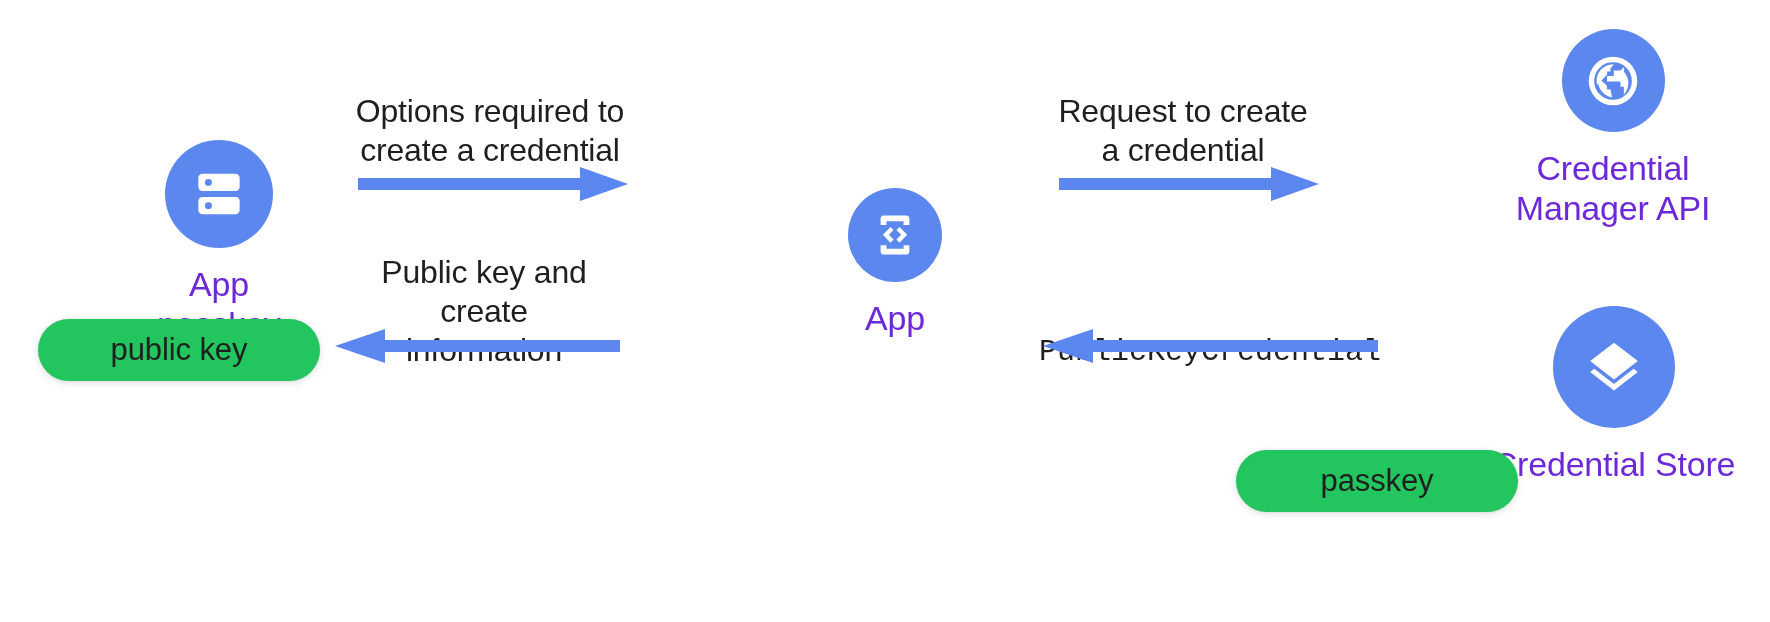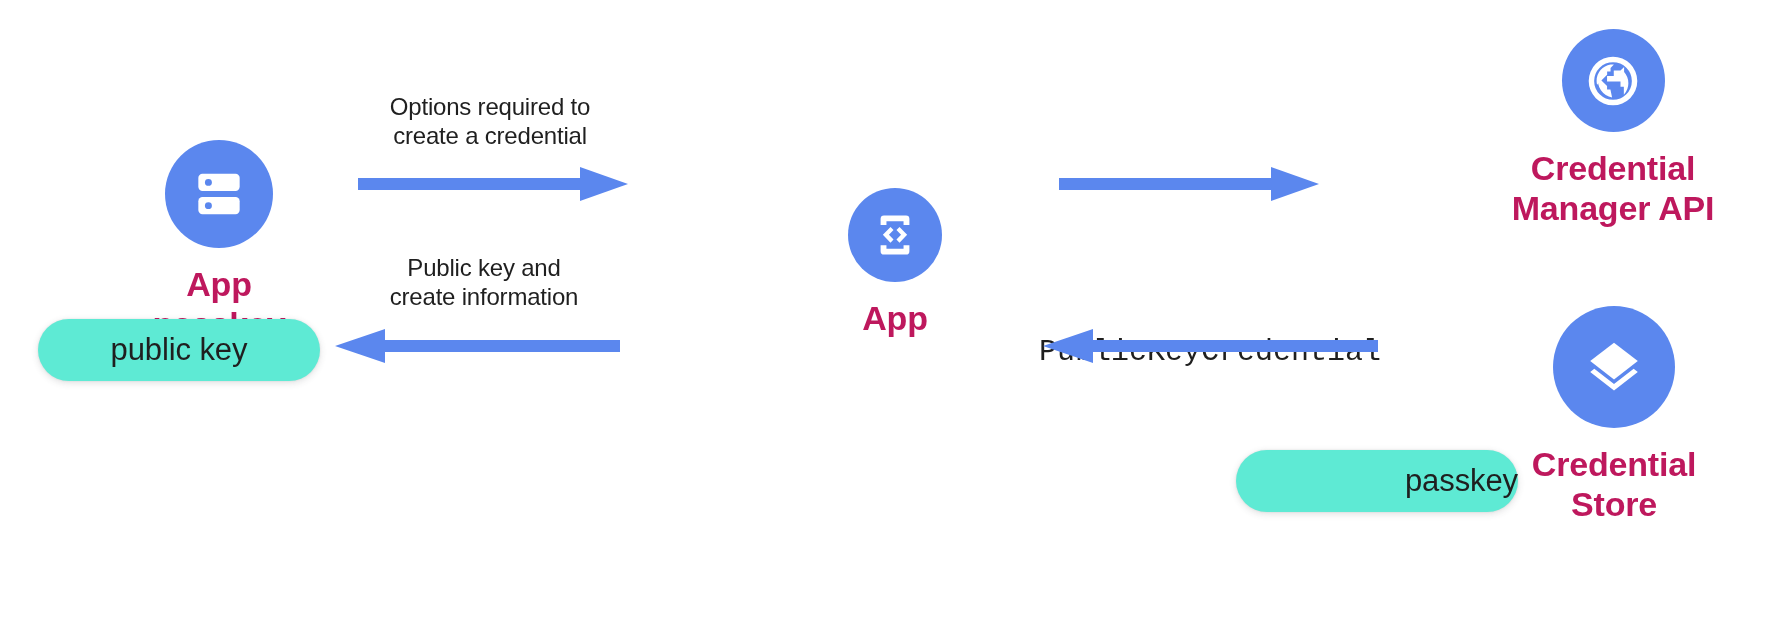--- a/index.html
+++ b/index.html
@@ -32,54 +32,54 @@
     border-radius: 50%;
     background: #5b87ee;
     display: flex;
     align-items: center;
     justify-content: center;
     flex: none;
   }
 
   .node-label {
     margin-top: 16px;
-    color: #be185d;
+    color: #6d28d9;
     font-size: 34px;
     line-height: 1.18;
     text-align: center;
-    font-weight: 700;
+    font-weight: 400;
     letter-spacing: -0.2px;
     white-space: pre-line;
   }
 
   
   .chip {
     position: absolute;
     height: 62px;
     border-radius: 34px;
-    background: #5eead4;
+    background: #22c55e;
     box-shadow: 0 2px 7px rgba(60,64,67,0.16), 0 0 2px rgba(60,64,67,0.12);
     display: flex;
     align-items: center;
     justify-content: center;
     color: #1f1f1f;
     font-size: 31px;
     letter-spacing: -0.1px;
   }
 
   
   .arrow {
     position: absolute;
   }
   .arrow svg { display: block; }
 
   .arrow-label {
     position: absolute;
     color: #1f1f1f;
-    font-size: 24px;
+    font-size: 32px;
     line-height: 1.22;
     text-align: center;
     white-space: pre-line;
     letter-spacing: -0.2px;
   }
   .arrow-label.mono {
     font-family: "Liberation Mono", "DejaVu Sans Mono", monospace;
     font-size: 30px;
     letter-spacing: 0px;
   }
@@ -133,21 +133,21 @@
   <div class="node" style="left:1489px; top:306px; width:250px;">
     <div class="circle-icon" style="width:122px; height:122px;">
       <svg width="68" height="68" viewBox="0 0 24 24" aria-hidden="true">
         <path d="M12 3.4 3.6 9.9 12 16.4l8.4-6.5z" fill="#ffffff"></path>
         <path d="M12 18.0 5.05 12.6 3.6 13.75 12 20.3l8.4-6.55-1.46-1.15z" fill="#ffffff"></path>
       </svg>
     </div>
     <div class="node-label">Credential Store</div>
   </div>
 
-  <div class="chip" style="left:1236px; top:450px; width:282px;justify-content:flex-end;">
+  <div class="chip" style="left:1236px; top:450px; width:282px;">
     <span>passkey</span>
   </div>
 
   <div class="arrow-label" style="left:355px; top:92px; width:270px;">Options required to
 create a credential</div>
   <div class="arrow" style="left:358px; top:163px;">
     <svg width="272" height="42" viewBox="0 0 272 42" aria-hidden="true">
       <rect x="0" y="15" width="225" height="12" fill="#5b87ee"></rect>
       <path d="M222 4 L270 21 L222 38 Z" fill="#5b87ee"></path>
     </svg>
@@ -155,20 +155,22 @@
 
   <div class="arrow-label" style="left:358px; top:253px; width:252px;">Public key and
 create information</div>
   <div class="arrow" style="left:330px; top:325px;">
     <svg width="290" height="42" viewBox="0 0 290 42" aria-hidden="true">
       <rect x="52" y="15" width="238" height="12" fill="#5b87ee"></rect>
       <path d="M55 4 L5 21 L55 38 Z" fill="#5b87ee"></path>
     </svg>
   </div>
 
+  <div class="arrow-label" style="left:1048px; top:92px; width:270px;">Request to create
+a credential</div>
   <div class="arrow" style="left:1059px; top:163px;">
     <svg width="262" height="42" viewBox="0 0 262 42" aria-hidden="true">
       <rect x="0" y="15" width="215" height="12" fill="#5b87ee"></rect>
       <path d="M212 4 L260 21 L212 38 Z" fill="#5b87ee"></path>
     </svg>
   </div>
 
   <div class="arrow-label mono" style="left:1020px; top:334px; width:380px;">PublicKeyCredential</div>
   <div class="arrow" style="left:1038px; top:325px;">
     <svg width="340" height="42" viewBox="0 0 340 42" aria-hidden="true">

